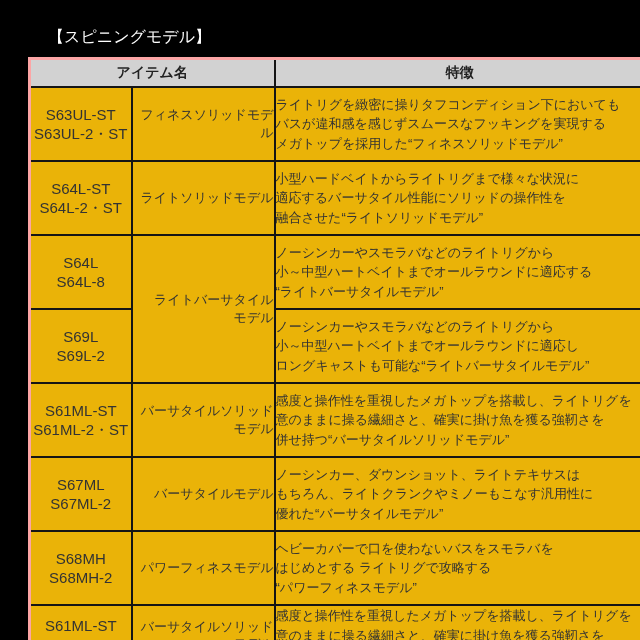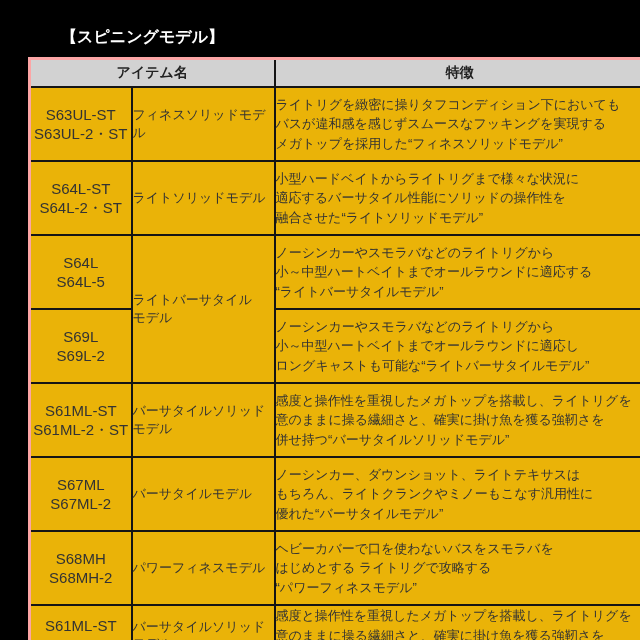--- a/index.html
+++ b/index.html
@@ -21,22 +21,22 @@
   .title {
     color: #ffffff;
     font-size: 23px;
     font-weight: bold;
     letter-spacing: 1px;
     white-space: nowrap;
   }
   .subtitle {
     color: #ffffff;
     font-size: 16px;
-    font-weight: bold;
-    margin-left: 41px;
+    font-weight: normal;
+    margin-left: 28px;
     white-space: nowrap;
   }
   table.spec {
     border-collapse: collapse;
     table-layout: fixed;
     width: 616px;
     margin-left: 28px;
     background: #eab308;
     border: 3px solid #fca5a5;
   }
@@ -56,21 +56,21 @@
   }
   table.spec tr.row { height: 74px; }
   table.spec tr.row.short { height: 59px; }
   td.models {
     text-align: center;
     font-size: 15px;
     line-height: 1.3;
     white-space: pre-line;
   }
   td.type {
-    text-align: left;
+    text-align: right;
     font-size: 13px;
     line-height: 1.35;
     white-space: pre-line;
   }
   td.desc {
     font-size: 13px;
     line-height: 1.5;
     padding: 3px 3px 3px 5px;
     white-space: pre-line;
     text-align: left;
@@ -114,21 +114,21 @@
     <tr class="row">
       <td class="models">S64L-ST
 S64L-2・ST</td>
       <td class="type">ライトソリッドモデル</td>
       <td class="desc">小型ハードベイトからライトリグまで様々な状況に
 適応するバーサタイル性能にソリッドの操作性を
 融合させた“ライトソリッドモデル”</td>
     </tr>
     <tr class="row">
       <td class="models">S64L
-S64L-5</td>
+S64L-8</td>
       <td class="type" rowspan="2">ライトバーサタイル
 モデル</td>
       <td class="desc">ノーシンカーやスモラバなどのライトリグから
 小～中型ハートベイトまでオールラウンドに適応する
 “ライトバーサタイルモデル”</td>
     </tr>
     <tr class="row">
       <td class="models">S69L
 S69L-2</td>
       <td class="desc">ノーシンカーやスモラバなどのライトリグから

